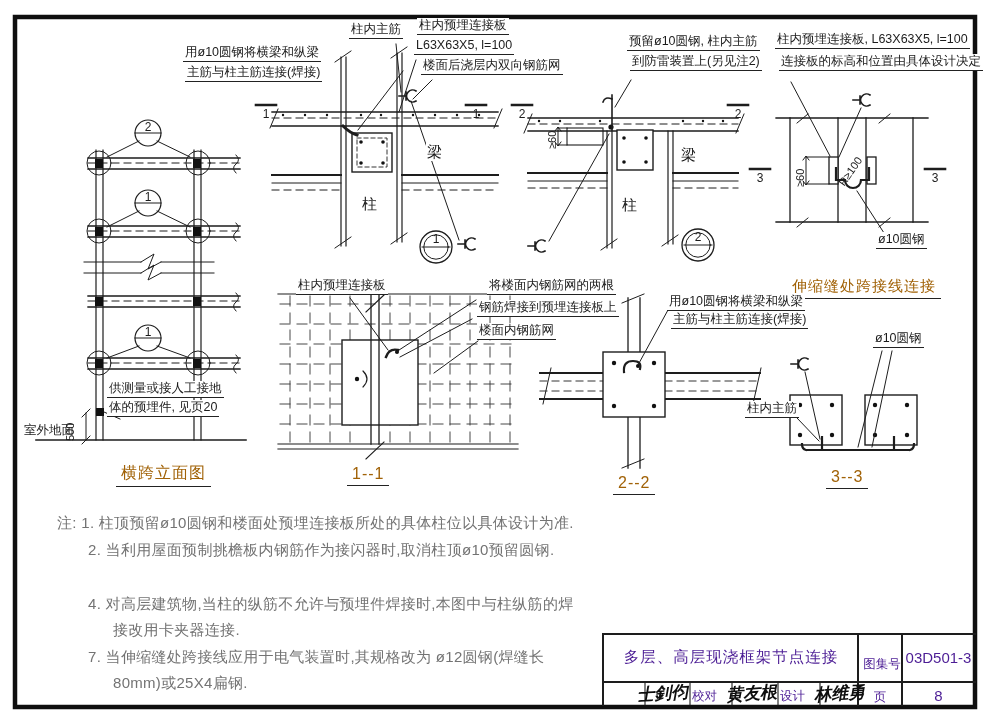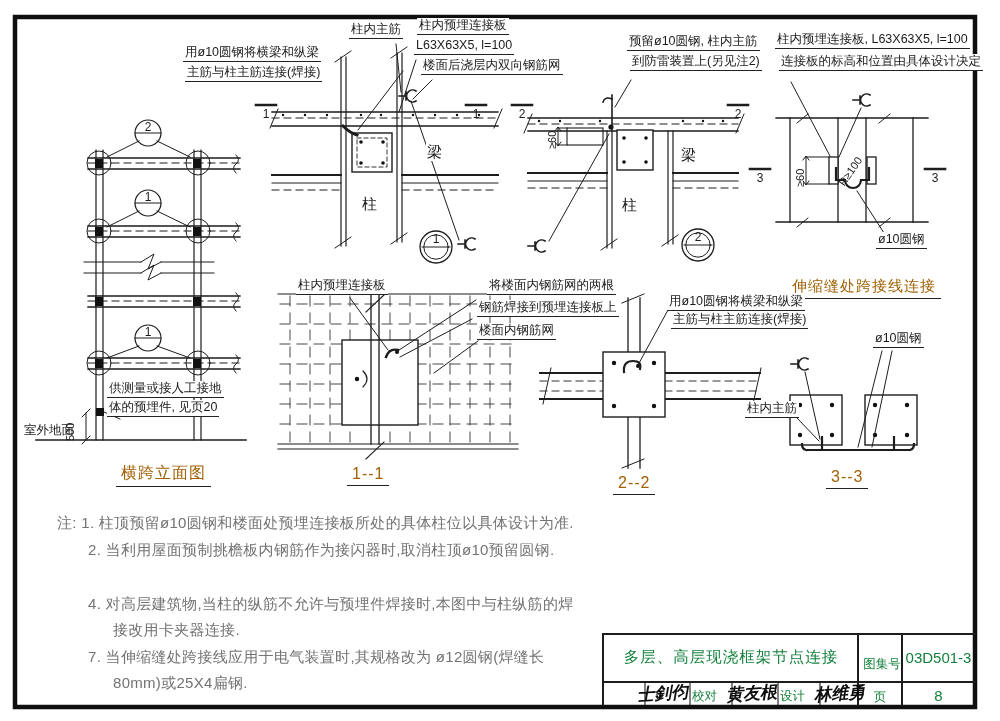--- a/index.html
+++ b/index.html
@@ -10,21 +10,21 @@
   .u{border-bottom:1.2px solid #222;padding:0 2px 1px 2px;}
   .big{font-size:15px;background:#fff;padding:0 1px;}
   .num{position:absolute;width:22px;text-align:center;font-size:12px;background:transparent;white-space:nowrap;color:#1c1c1c;}
   .cap{position:absolute;font-size:16px;letter-spacing:1px;border-bottom:1.6px solid #222;
        padding:0 5px 2px 5px;white-space:nowrap;background:transparent;color:#a16207;}
   .rot{position:absolute;font-size:11px;background:transparent;white-space:nowrap;
        transform:rotate(-90deg);transform-origin:0 0;color:#1c1c1c;}
   .rot55{position:absolute;font-size:11px;background:transparent;white-space:nowrap;
        transform:rotate(-55deg);transform-origin:0 0;color:#1c1c1c;}
   .note-line{position:absolute;font-size:15px;letter-spacing:.3px;white-space:nowrap;color:#737373;}
-  .tb{position:absolute;white-space:nowrap;color:#15803d;}
+  .tb{position:absolute;white-space:nowrap;color:#4c1d95;}
   .tbc{text-align:center;}
   .sig{font-family:"DejaVu Serif",serif;font-style:italic;font-weight:bold;font-size:17px;
        transform:rotate(-4deg);background:transparent;color:#0e0e0e;}
 </style>
 </head>
 <body>
 
 <div class="sheet">
 
 <svg class="lines" viewBox="0 0 1000 721" fill="none" stroke="#1d1d1d" stroke-width="1.2" stroke-linecap="square">

